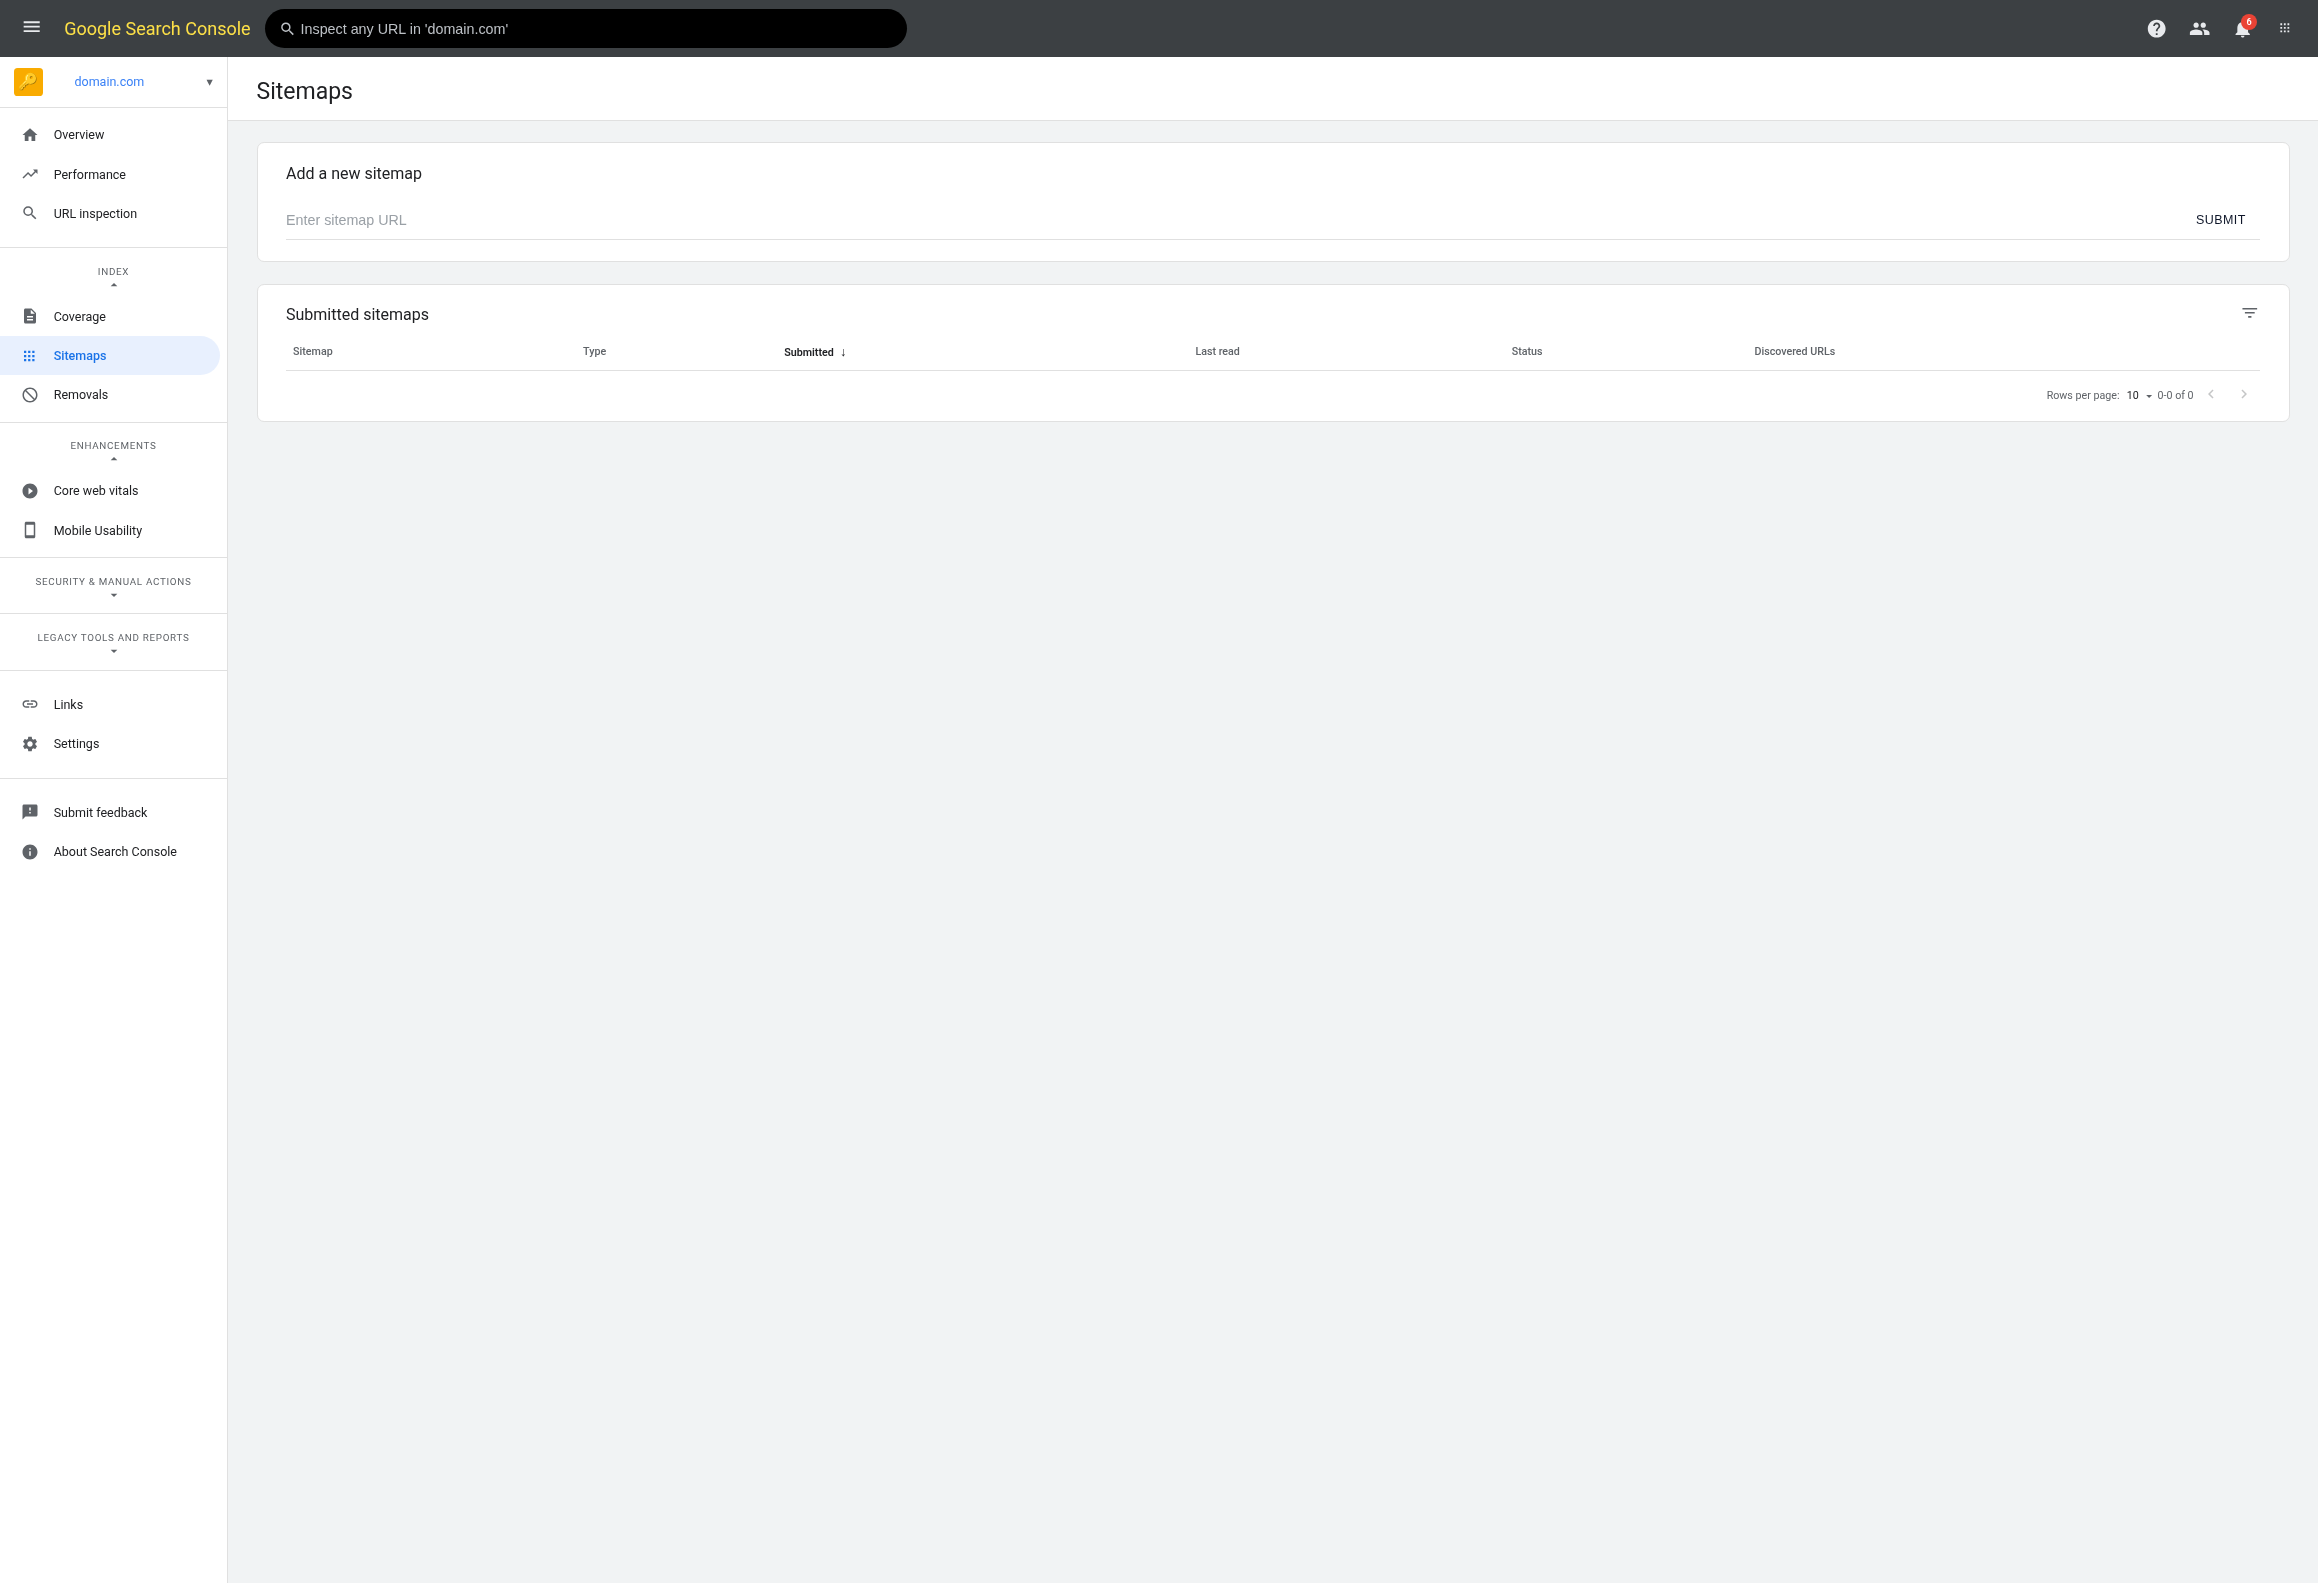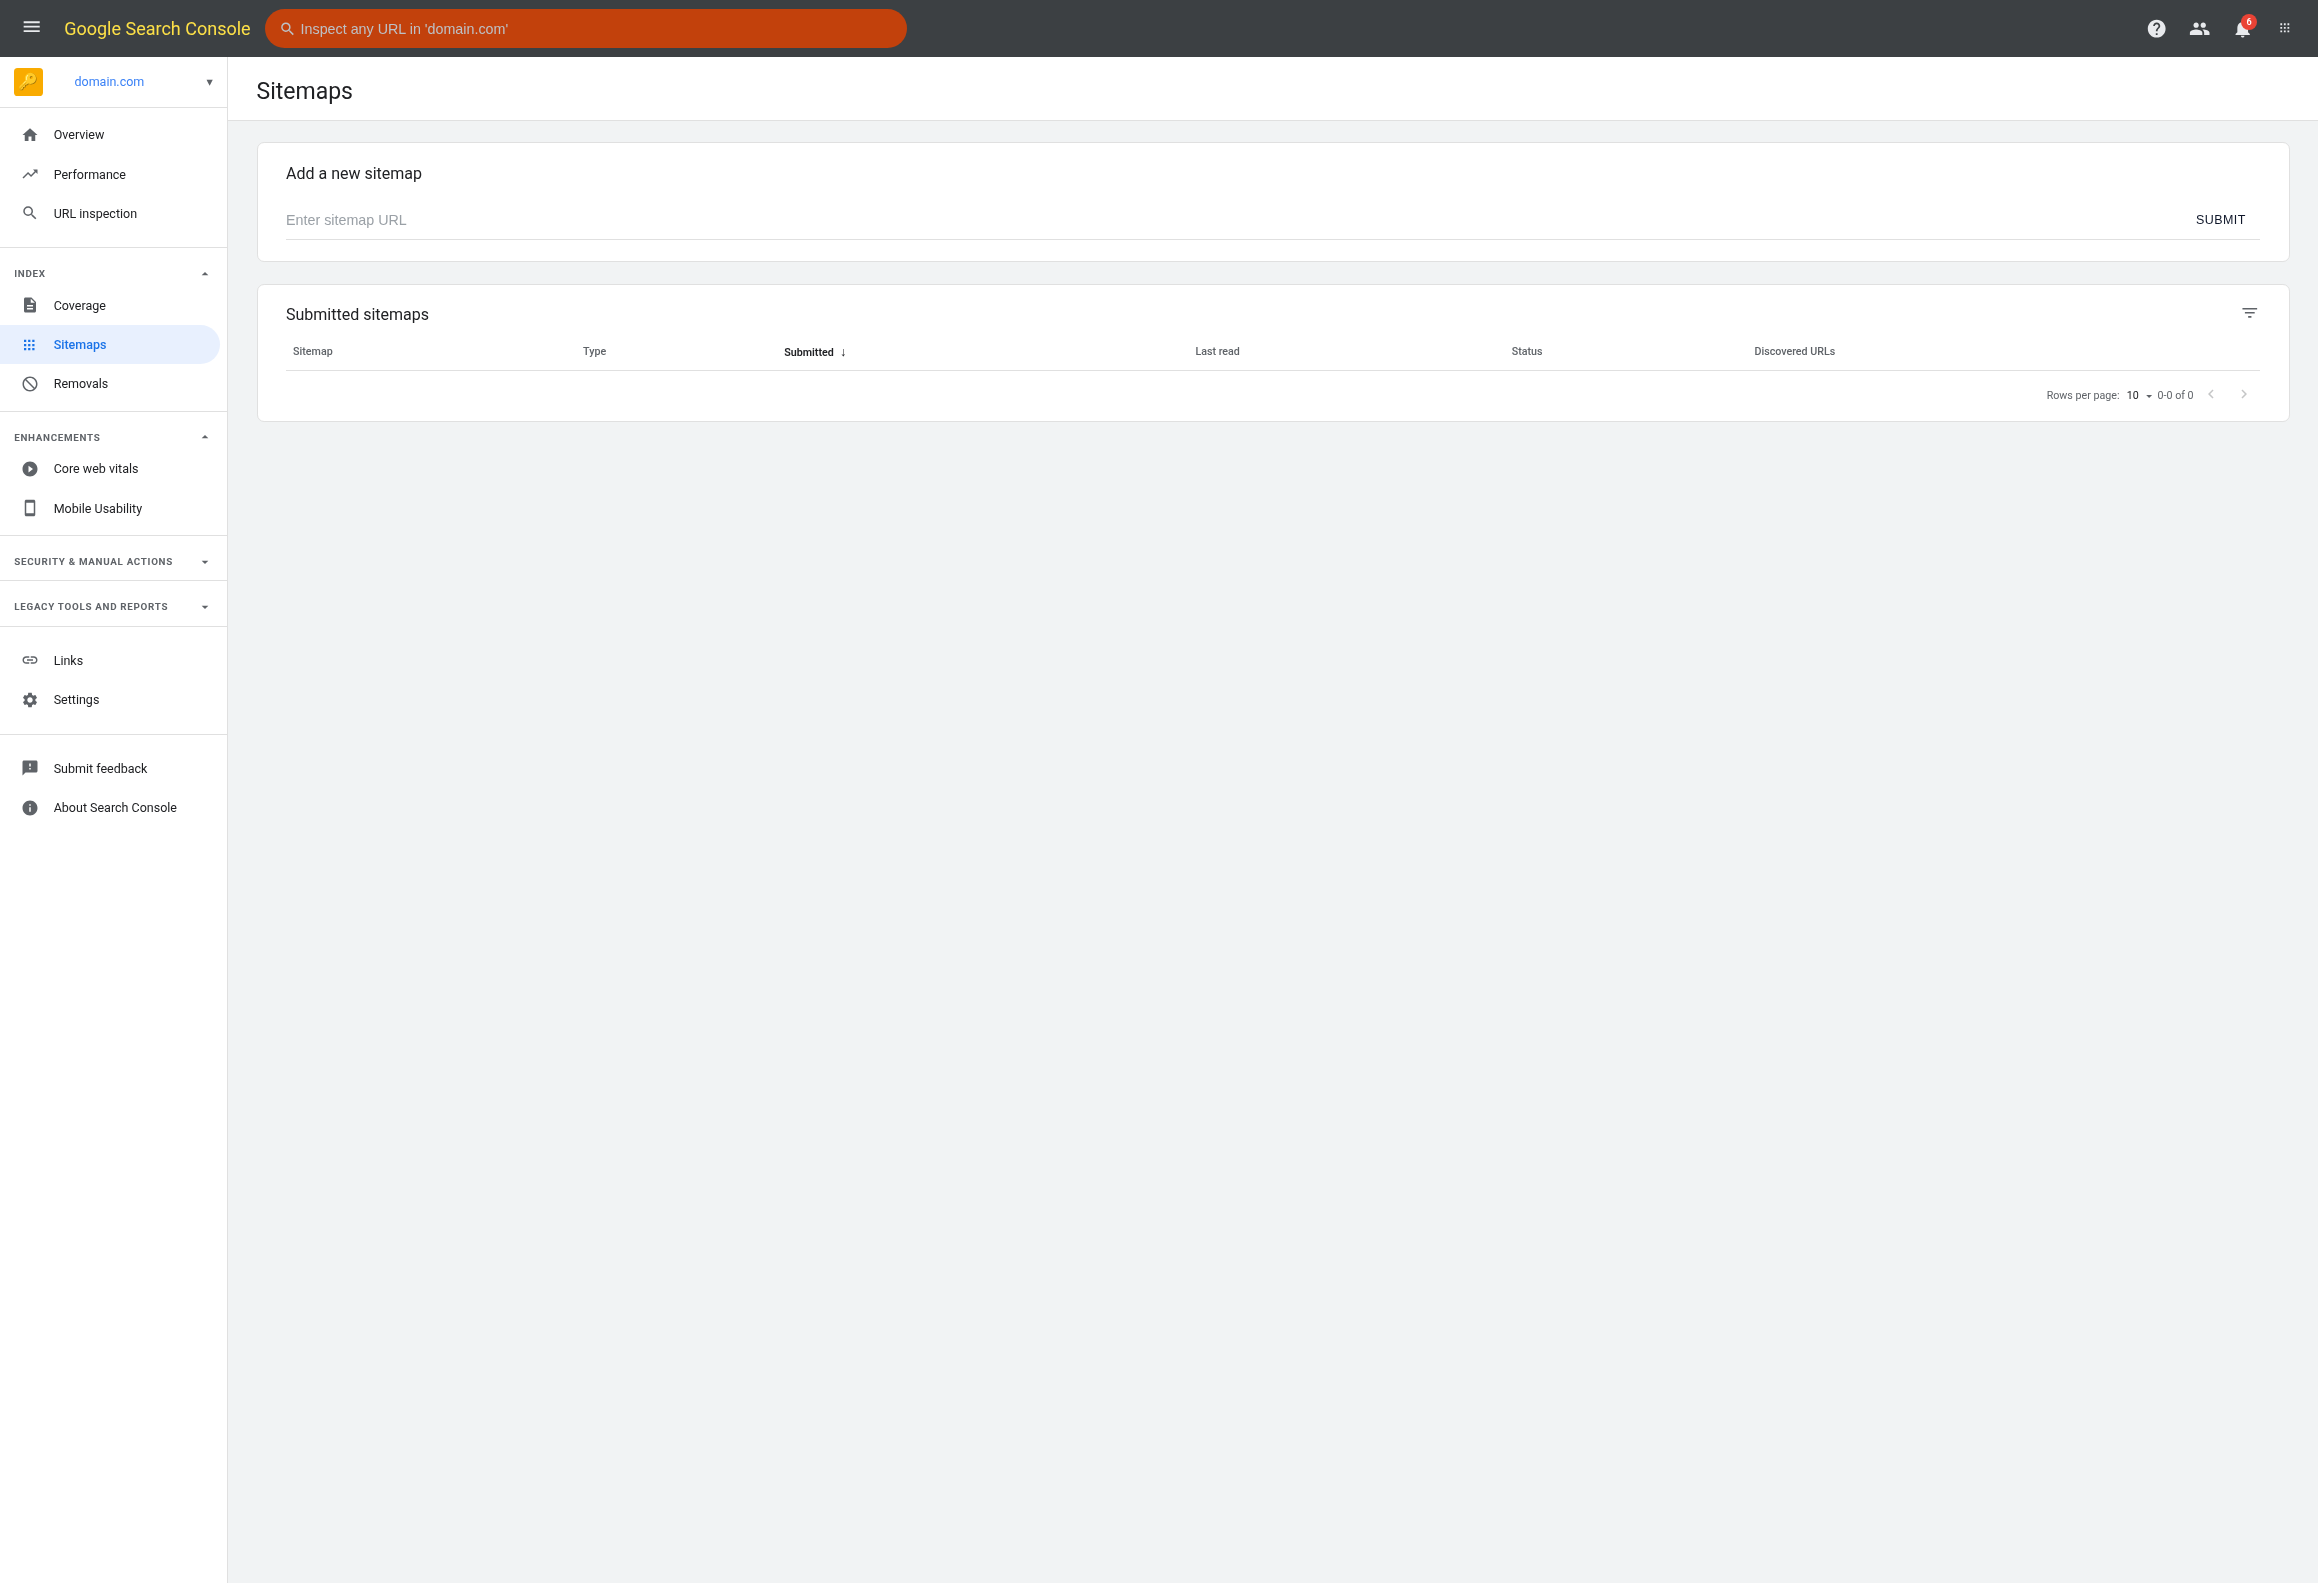--- a/index.html
+++ b/index.html
@@ -30,21 +30,21 @@
       align-items: center;
       gap: 7.1px;
       color: #fde047;
       font-size: 18px;
       font-weight: 400;
       white-space: nowrap;
     }
     .header-search {
       flex: 1;
       max-width: 642px;
-      background: #c2410c;
+      background: #000000;
       border-radius: 21.4px;
       display: flex;
       align-items: center;
       padding: 0 14.3px;
       height: 39px;
       gap: 4px;
     }
     .header-search input {
       background: transparent;
       border: none;
@@ -152,25 +152,26 @@
     .nav-icon { font-size: 16px; color: #5f6368; width: 18px; display: flex; align-items: center; justify-content: center; }
     .nav-item.active .nav-icon { color: #1a73e8; }
 
     
     .section-header {
       display: flex;
       align-items: center;
       justify-content: space-between;
       padding: 10.7px 14.3px 3.6px 14.3px;
       font-size: 9.8px;
-      font-weight: 700;
+      font-weight: 400;
       color: #5f6368;
       text-transform: uppercase;
       letter-spacing: 0.7px;
       cursor: pointer;
+      flex-direction: column;
     }
     .section-header svg { color: #5f6368; }
 
     .nav-divider {
       height: 0.9px;
       background: #e0e0e0;
       margin: 7.1px 0;
     }
 
     

